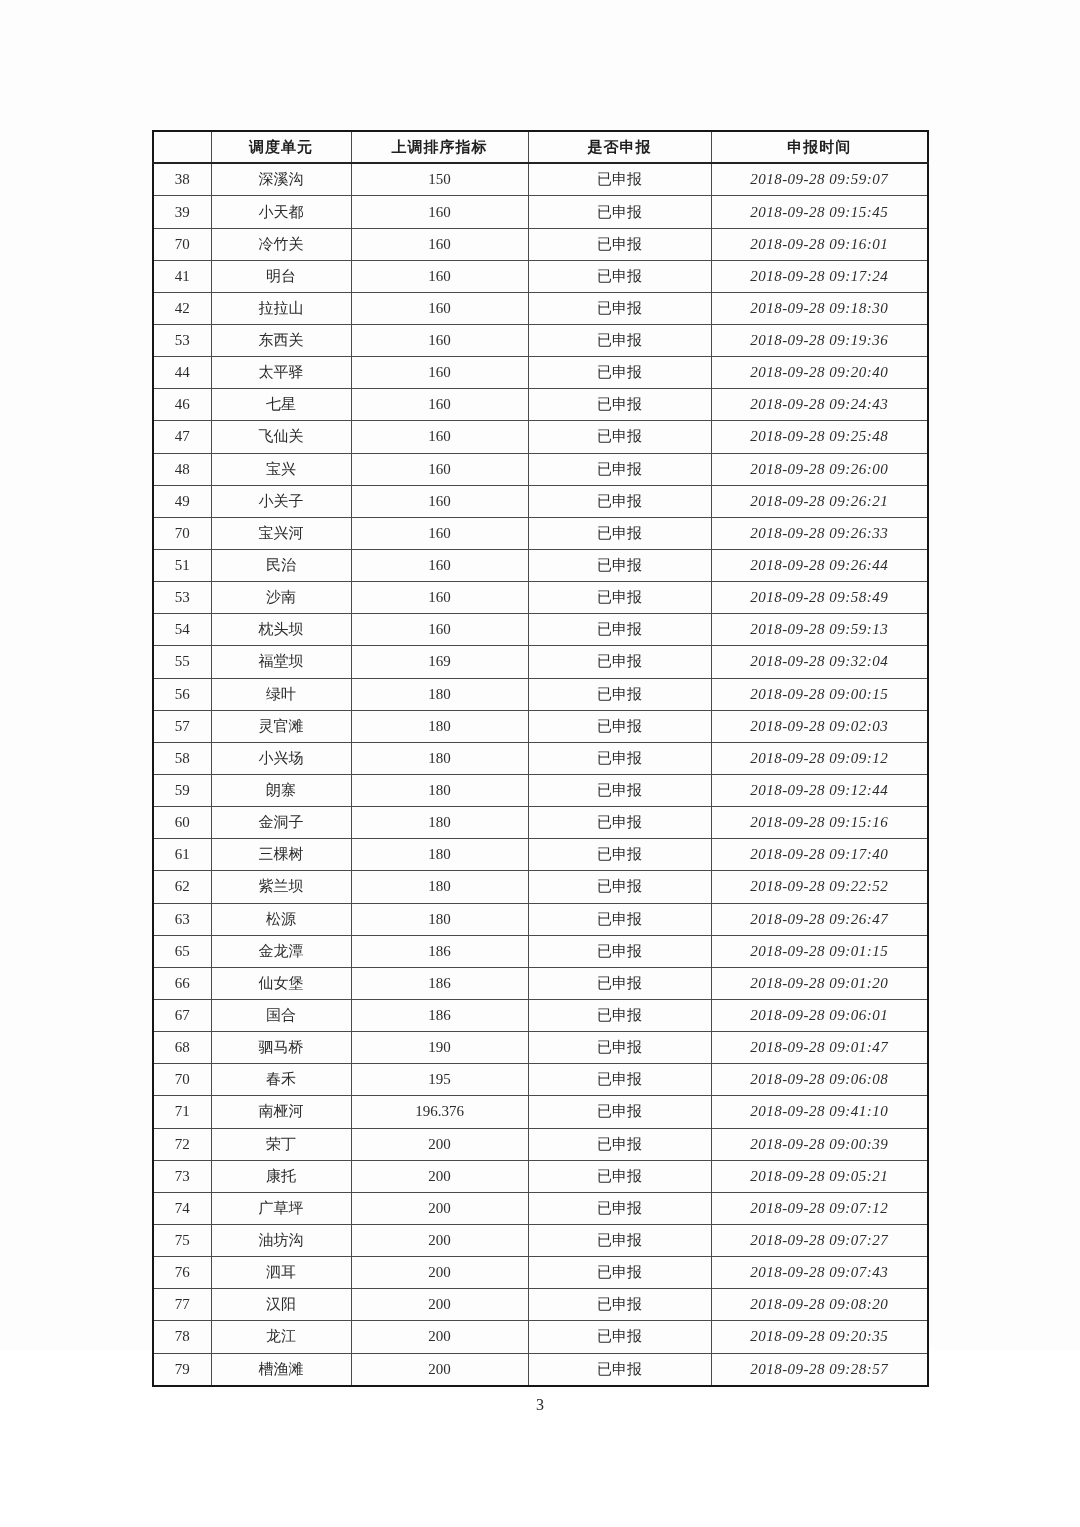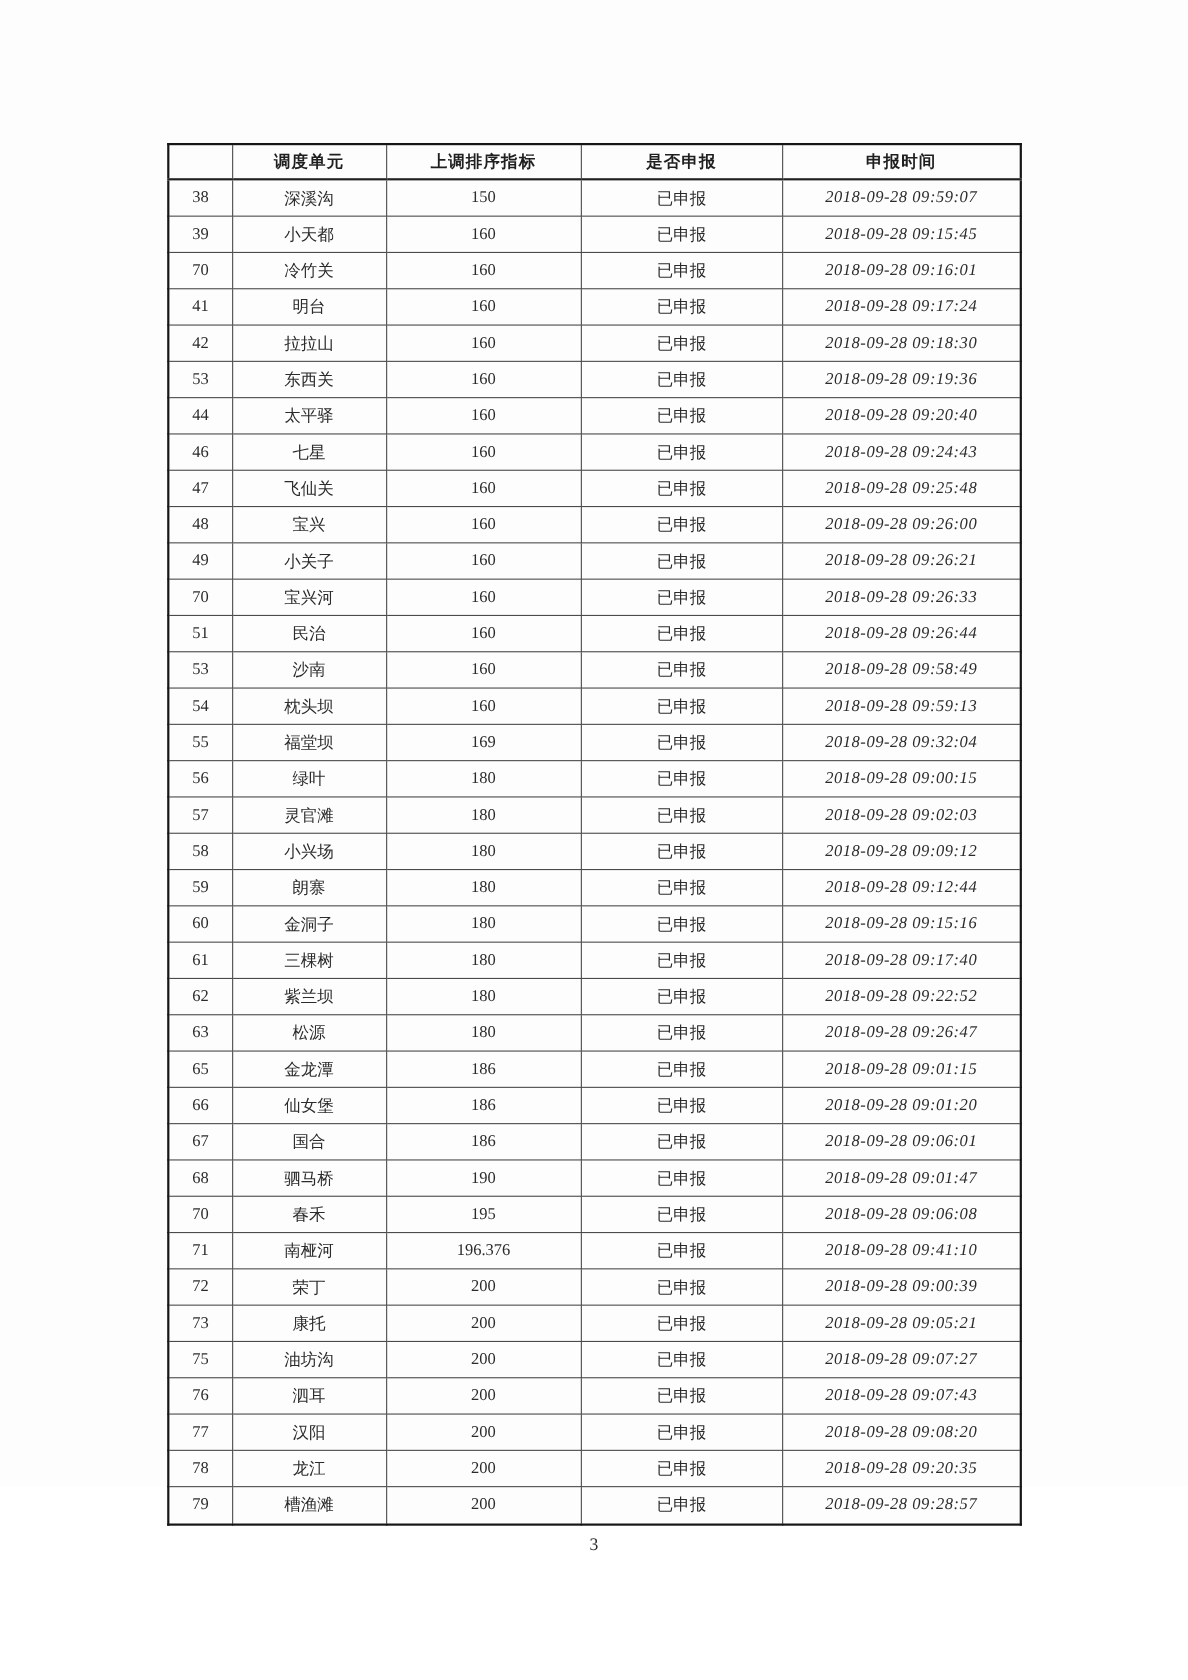--- a/index.html
+++ b/index.html
@@ -310,20 +310,27 @@
           <td class="col-time">2018-09-28 09:00:39</td>
         </tr>
         <tr>
           <td class="col-index">73</td>
           <td class="col-unit">康托</td>
           <td class="col-indicator">200</td>
           <td class="col-declared">已申报</td>
           <td class="col-time">2018-09-28 09:05:21</td>
         </tr>
         <tr>
+          <td class="col-index">74</td>
+          <td class="col-unit">广草坪</td>
+          <td class="col-indicator">200</td>
+          <td class="col-declared">已申报</td>
+          <td class="col-time">2018-09-28 09:07:12</td>
+        </tr>
+        <tr>
           <td class="col-index">75</td>
           <td class="col-unit">油坊沟</td>
           <td class="col-indicator">200</td>
           <td class="col-declared">已申报</td>
           <td class="col-time">2018-09-28 09:07:27</td>
         </tr>
         <tr>
           <td class="col-index">76</td>
           <td class="col-unit">泗耳</td>
           <td class="col-indicator">200</td>

